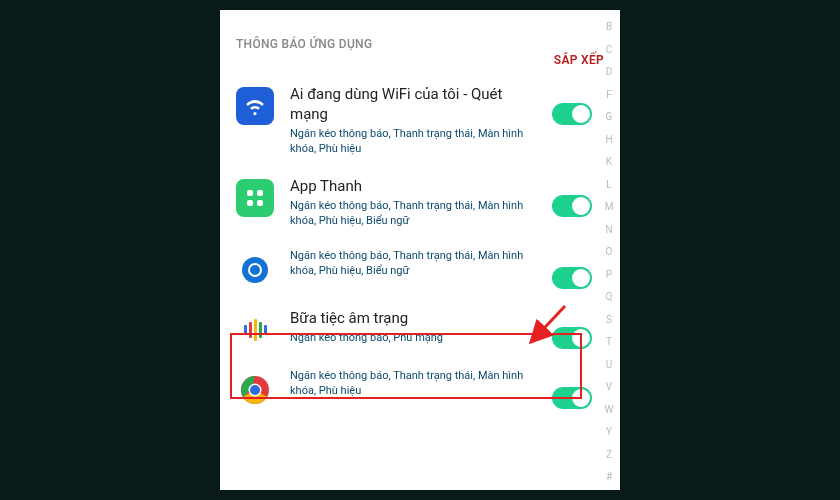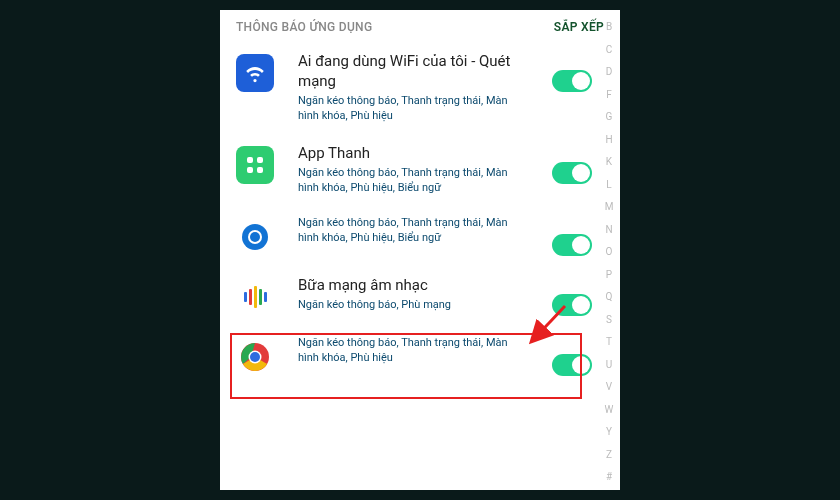--- a/index.html
+++ b/index.html
@@ -26,33 +26,34 @@
     padding: 10px 16px 8px 16px;
   }
   .header-title {
     font-size: 12px;
     color: #888;
     font-weight: 500;
     letter-spacing: 0.3px;
   }
   .sort-btn {
     font-size: 12px;
-    color: #14532d;
+    color: #b91c1c;
     font-weight: 600;
     letter-spacing: 0.3px;
     cursor: pointer;
+    margin-top: 33px;
   }
   .app-list {
     padding: 0 0 0 16px;
   }
   .app-row {
     display: flex;
     align-items: flex-start;
     padding: 10px 8px 10px 0;
-    gap: 24px;
+    gap: 16px;
     position: relative;
   }
   .app-icon {
     width: 38px;
     height: 38px;
     border-radius: 8px;
     flex-shrink: 0;
     display: flex;
     align-items: center;
     justify-content: center;
@@ -209,21 +210,21 @@
       <div class="app-icon icon-music">
         <div class="music-bars">
             <i></i>
             <i></i>
             <i></i>
             <i></i>
             <i></i>
           </div>
       </div>
       <div class="app-text">
-        <div class="app-name">Bữa mạng âm nhạc</div>
+        <div class="app-name">Bữa tiệc âm trạng</div>
         <div class="app-desc">Ngăn kéo thông báo, Phù mạng</div>
       </div>
       <div class="toggle"></div>
     </div>
 
     <div class="app-row">
       <div class="app-icon icon-chrome">
         <svg width="32" height="32" viewBox="0 0 32 32">
           <circle cx="16" cy="16" r="14" fill="#e23b3b"></circle>
           <path fill="#2aa850" d="M16 2 A14 14 0 0 0 3.9 23 L12 16z"></path>

